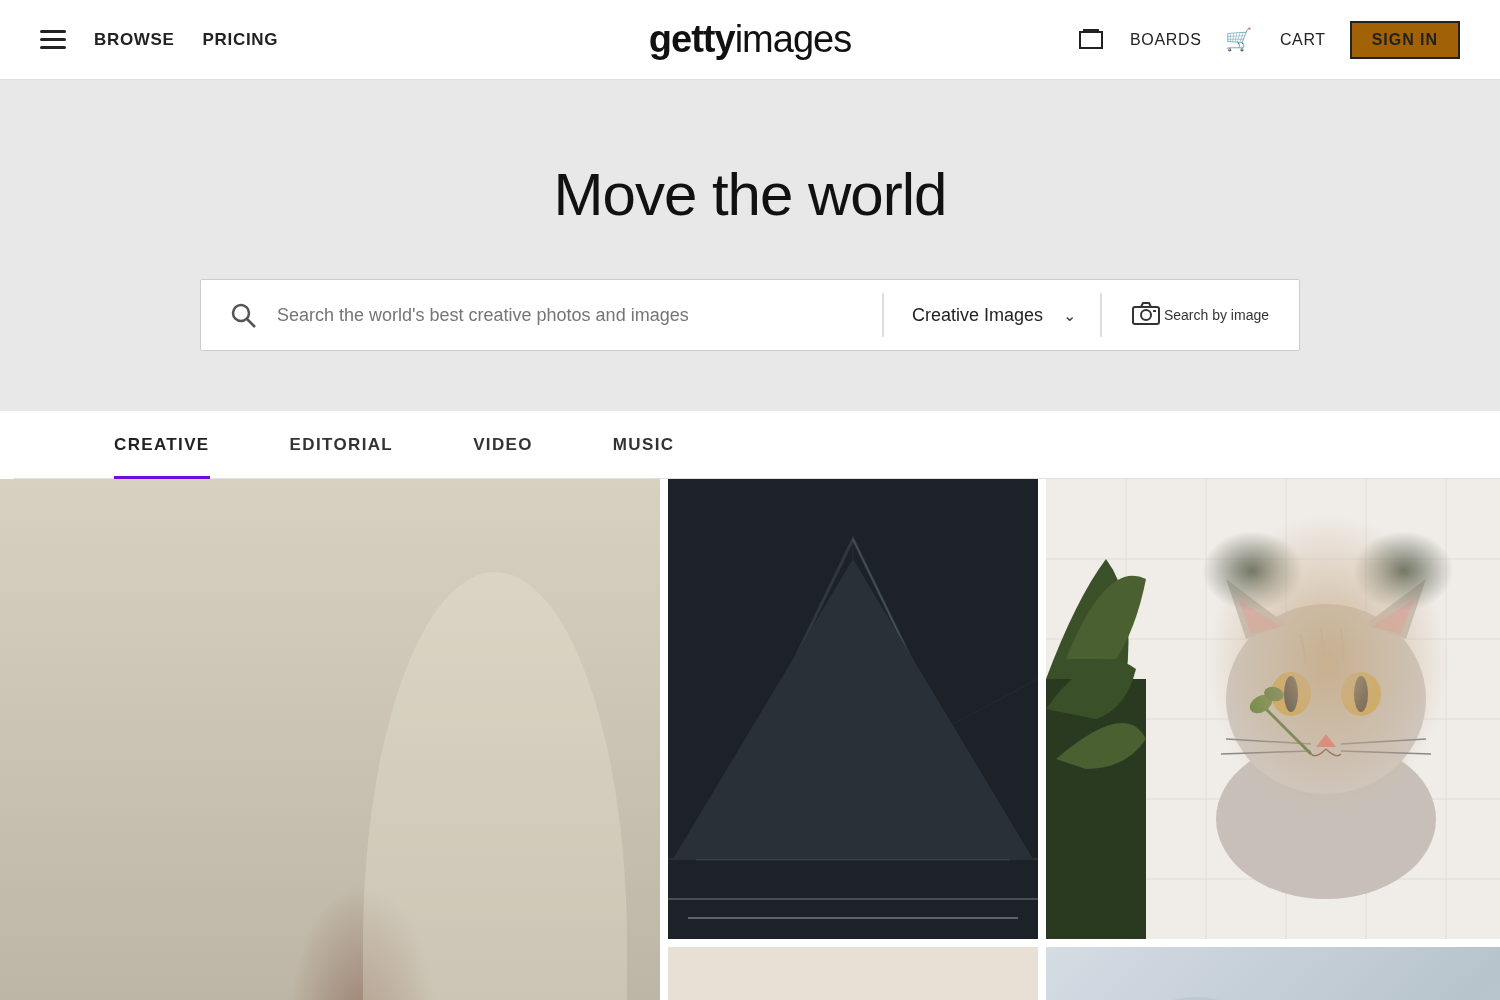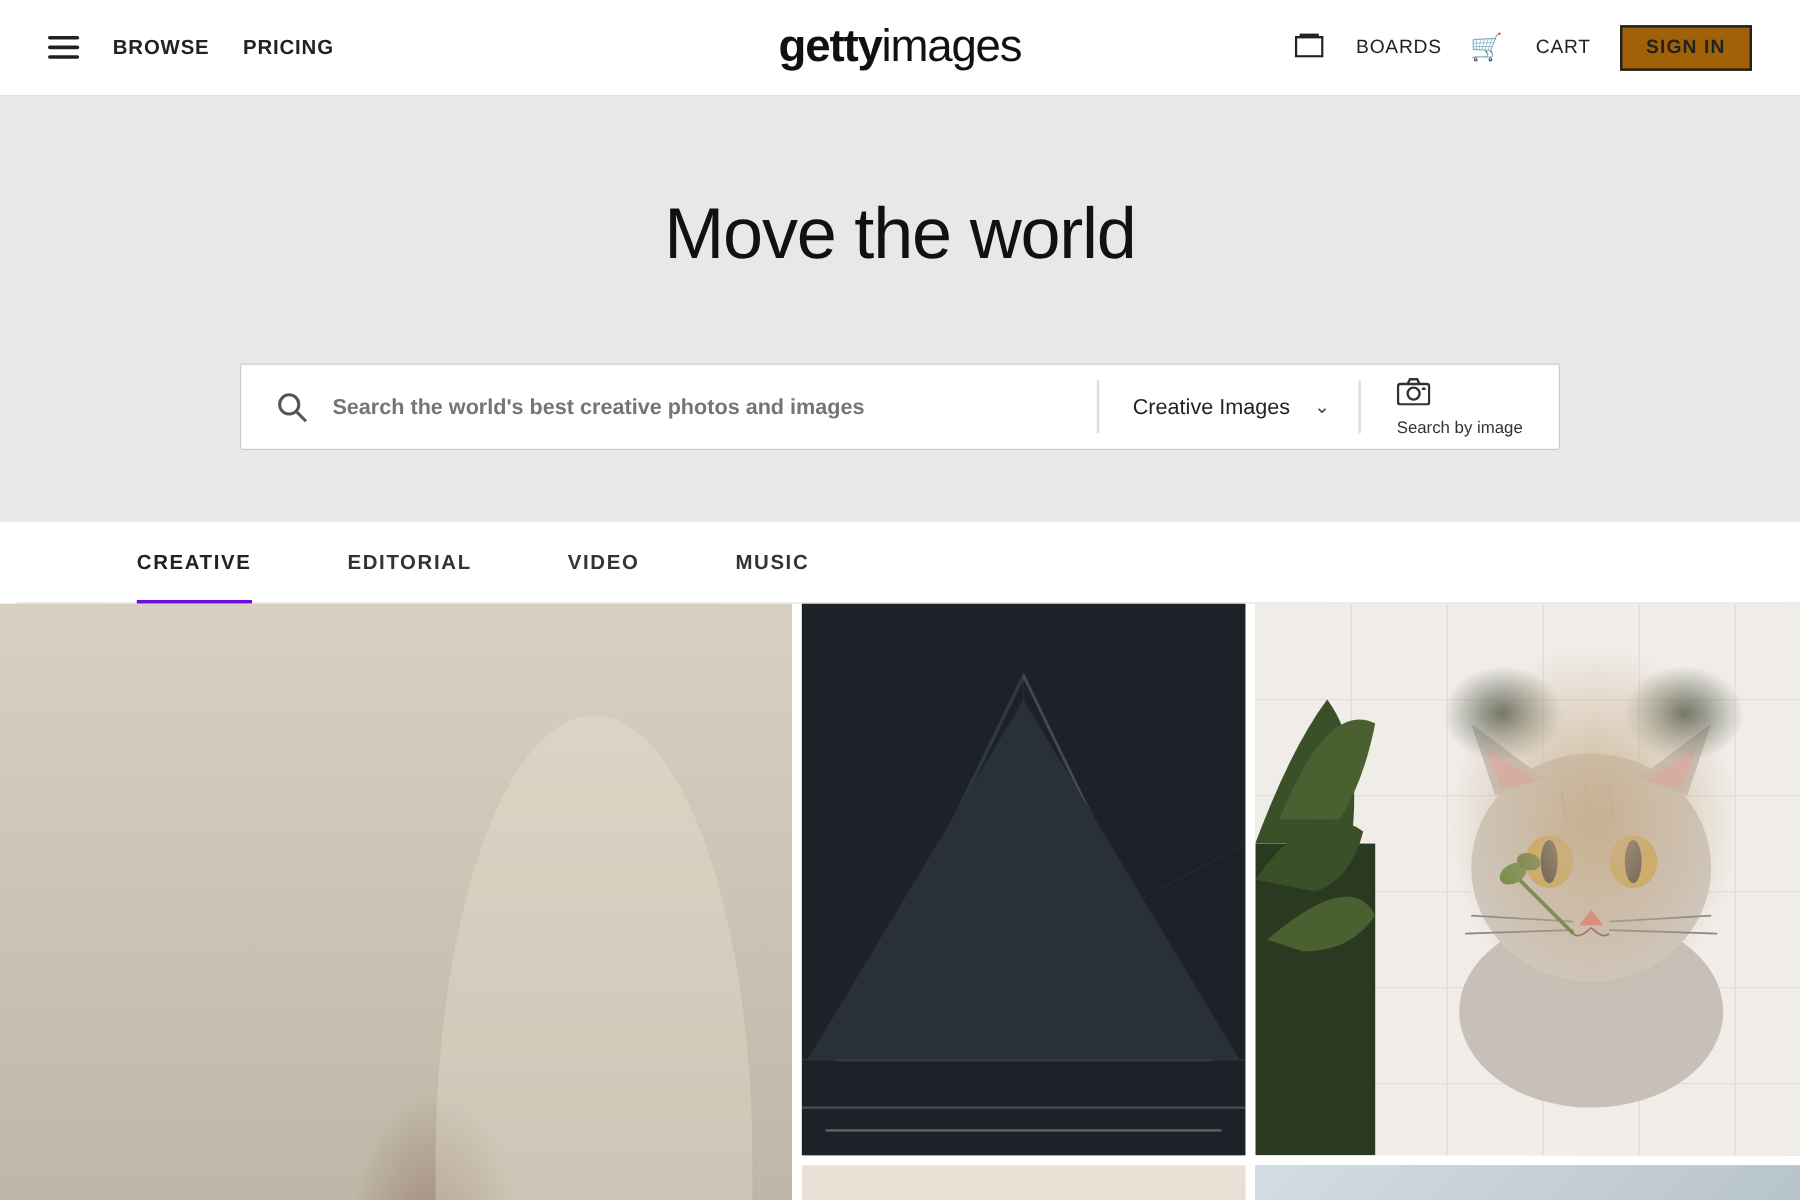--- a/index.html
+++ b/index.html
@@ -91,21 +91,21 @@
       background: #e8e8e8;
       display: flex;
       flex-direction: column;
       align-items: center;
       padding: 80px 40px 60px;
     }
     .hero-title {
       font-size: 60px;
       font-weight: 400;
       color: #111;
-      margin-bottom: 74px;
+      margin-bottom: 50px;
       letter-spacing: -1px;
     }
 
     
     .search-bar {
       display: flex;
       align-items: center;
       background: #fff;
       border: 1.5px solid #ccc;
       width: 1100px;
@@ -122,21 +122,20 @@
       height: 28px;
       color: #555;
     }
     .search-input {
       flex: 1;
       border: none;
       outline: none;
       font-size: 18px;
       color: #aaa;
       background: transparent;
-      font-weight: bold;
     }
     .search-divider {
       width: 1.5px;
       height: 44px;
       background: #ddd;
       margin: 0 4px;
     }
     .search-type-selector {
       display: flex;
       align-items: center;
@@ -154,21 +153,21 @@
       font-size: 16px;
       color: #444;
     }
     .search-img-divider {
       width: 1.5px;
       height: 44px;
       background: #ddd;
     }
     .search-by-image {
       display: flex;
-      flex-direction: column;
+      align-items: center;
       justify-content: center;
       padding: 0 30px;
       cursor: pointer;
       gap: 4px;
     }
     .camera-icon {
       font-size: 20px;
       color: #333;
     }
     .search-by-image-label {

